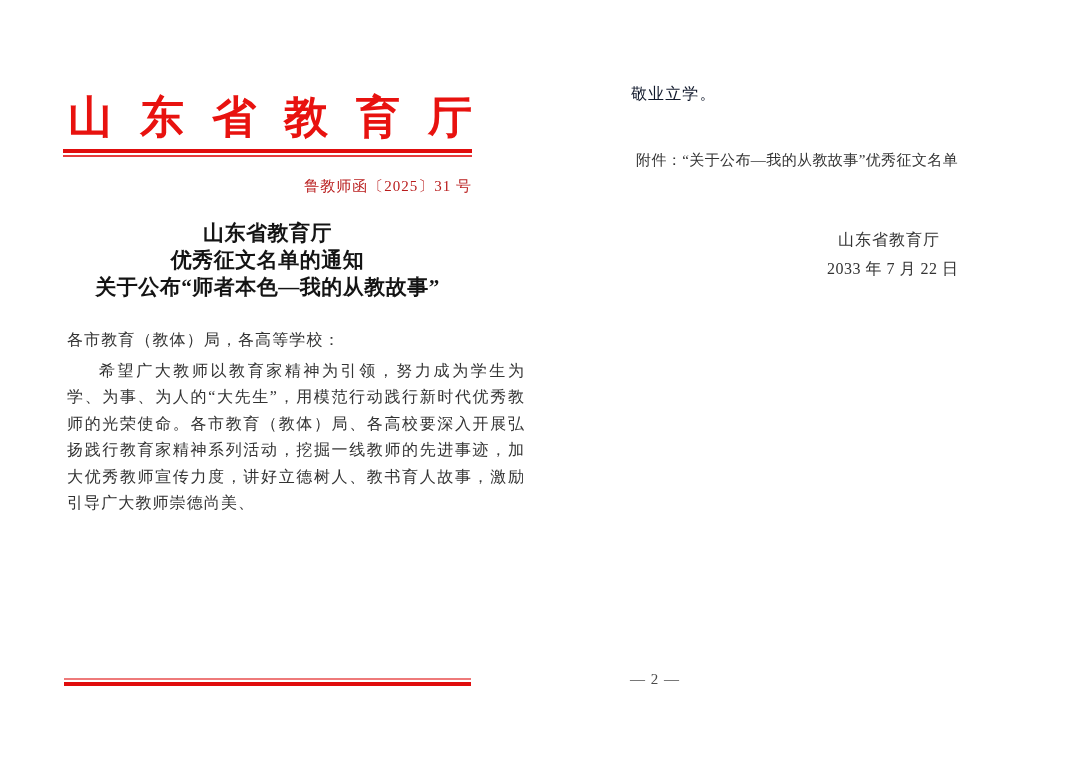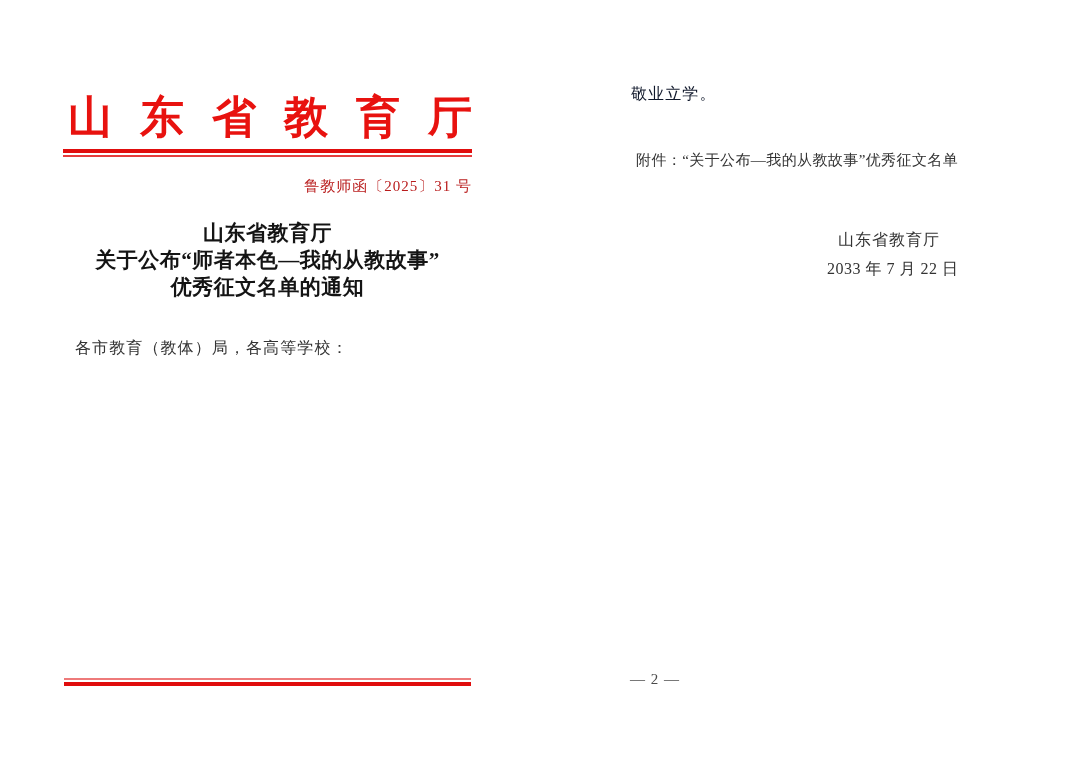--- a/index.html
+++ b/index.html
@@ -25,21 +25,21 @@
   .notice-title{
     position:absolute;left:63px;top:220px;width:409px;
     text-align:center;font-weight:bold;font-size:21px;line-height:27px;
     color:#141414;letter-spacing:.5px;
   }
   .body-text{
     position:absolute;left:63px;top:323px;width:466px;
     font-size:16px;line-height:26.5px;letter-spacing:1.1px;color:#333333;
     text-align:justify;
   }
-  .body-text p{margin:12px;}
+  .body-text p{margin:4px;}
   .body-text p.para{text-indent:2em;}
   .rule-bottom{top:678px;left:64px;width:407px;}
   .rule-bottom .bar-thin{height:2px;background:#e00d0d;opacity:.55;}
   .rule-bottom .bar-thick{height:4px;background:#e00d0d;margin-top:2px;}
   
   .continuation{
     position:absolute;left:607px;top:84px;
     font-size:16px;letter-spacing:1.1px;color:#0f172a;margin-left:24px;
   }
   .attachment-line{
@@ -77,26 +77,27 @@
 
     <div class="rule rule-top">
       <div class="bar-thick"></div>
       <div class="bar-thin"></div>
     </div>
 
     <div class="doc-number">鲁教师函〔2025〕31 号</div>
 
     <div class="notice-title">
       <div>山东省教育厅</div>
+      <div>优秀征文名单的通知</div>
       <div>关于公布“师者本色—我的从教故事”</div>
-      <div>优秀征文名单的通知</div>
     </div>
 
     <div class="body-text">
       <p class="salutation">各市教育（教体）局，各高等学校：</p>
+      <p class="para">希望广大教师以教育家精神为引领，努力成为学生为学、为事、为人的“大先生”，用模范行动践行新时代优秀教师的光荣使命。各市教育（教体）局、各高校要深入开展弘扬践行教育家精神系列活动，挖掘一线教师的先进事迹，加大优秀教师宣传力度，讲好立德树人、教书育人故事，激励引导广大教师崇德尚美、</p>
     </div>
 
     <div class="rule rule-bottom">
       <div class="bar-thin"></div>
       <div class="bar-thick"></div>
     </div>
 
   </section>
 
   <section>

